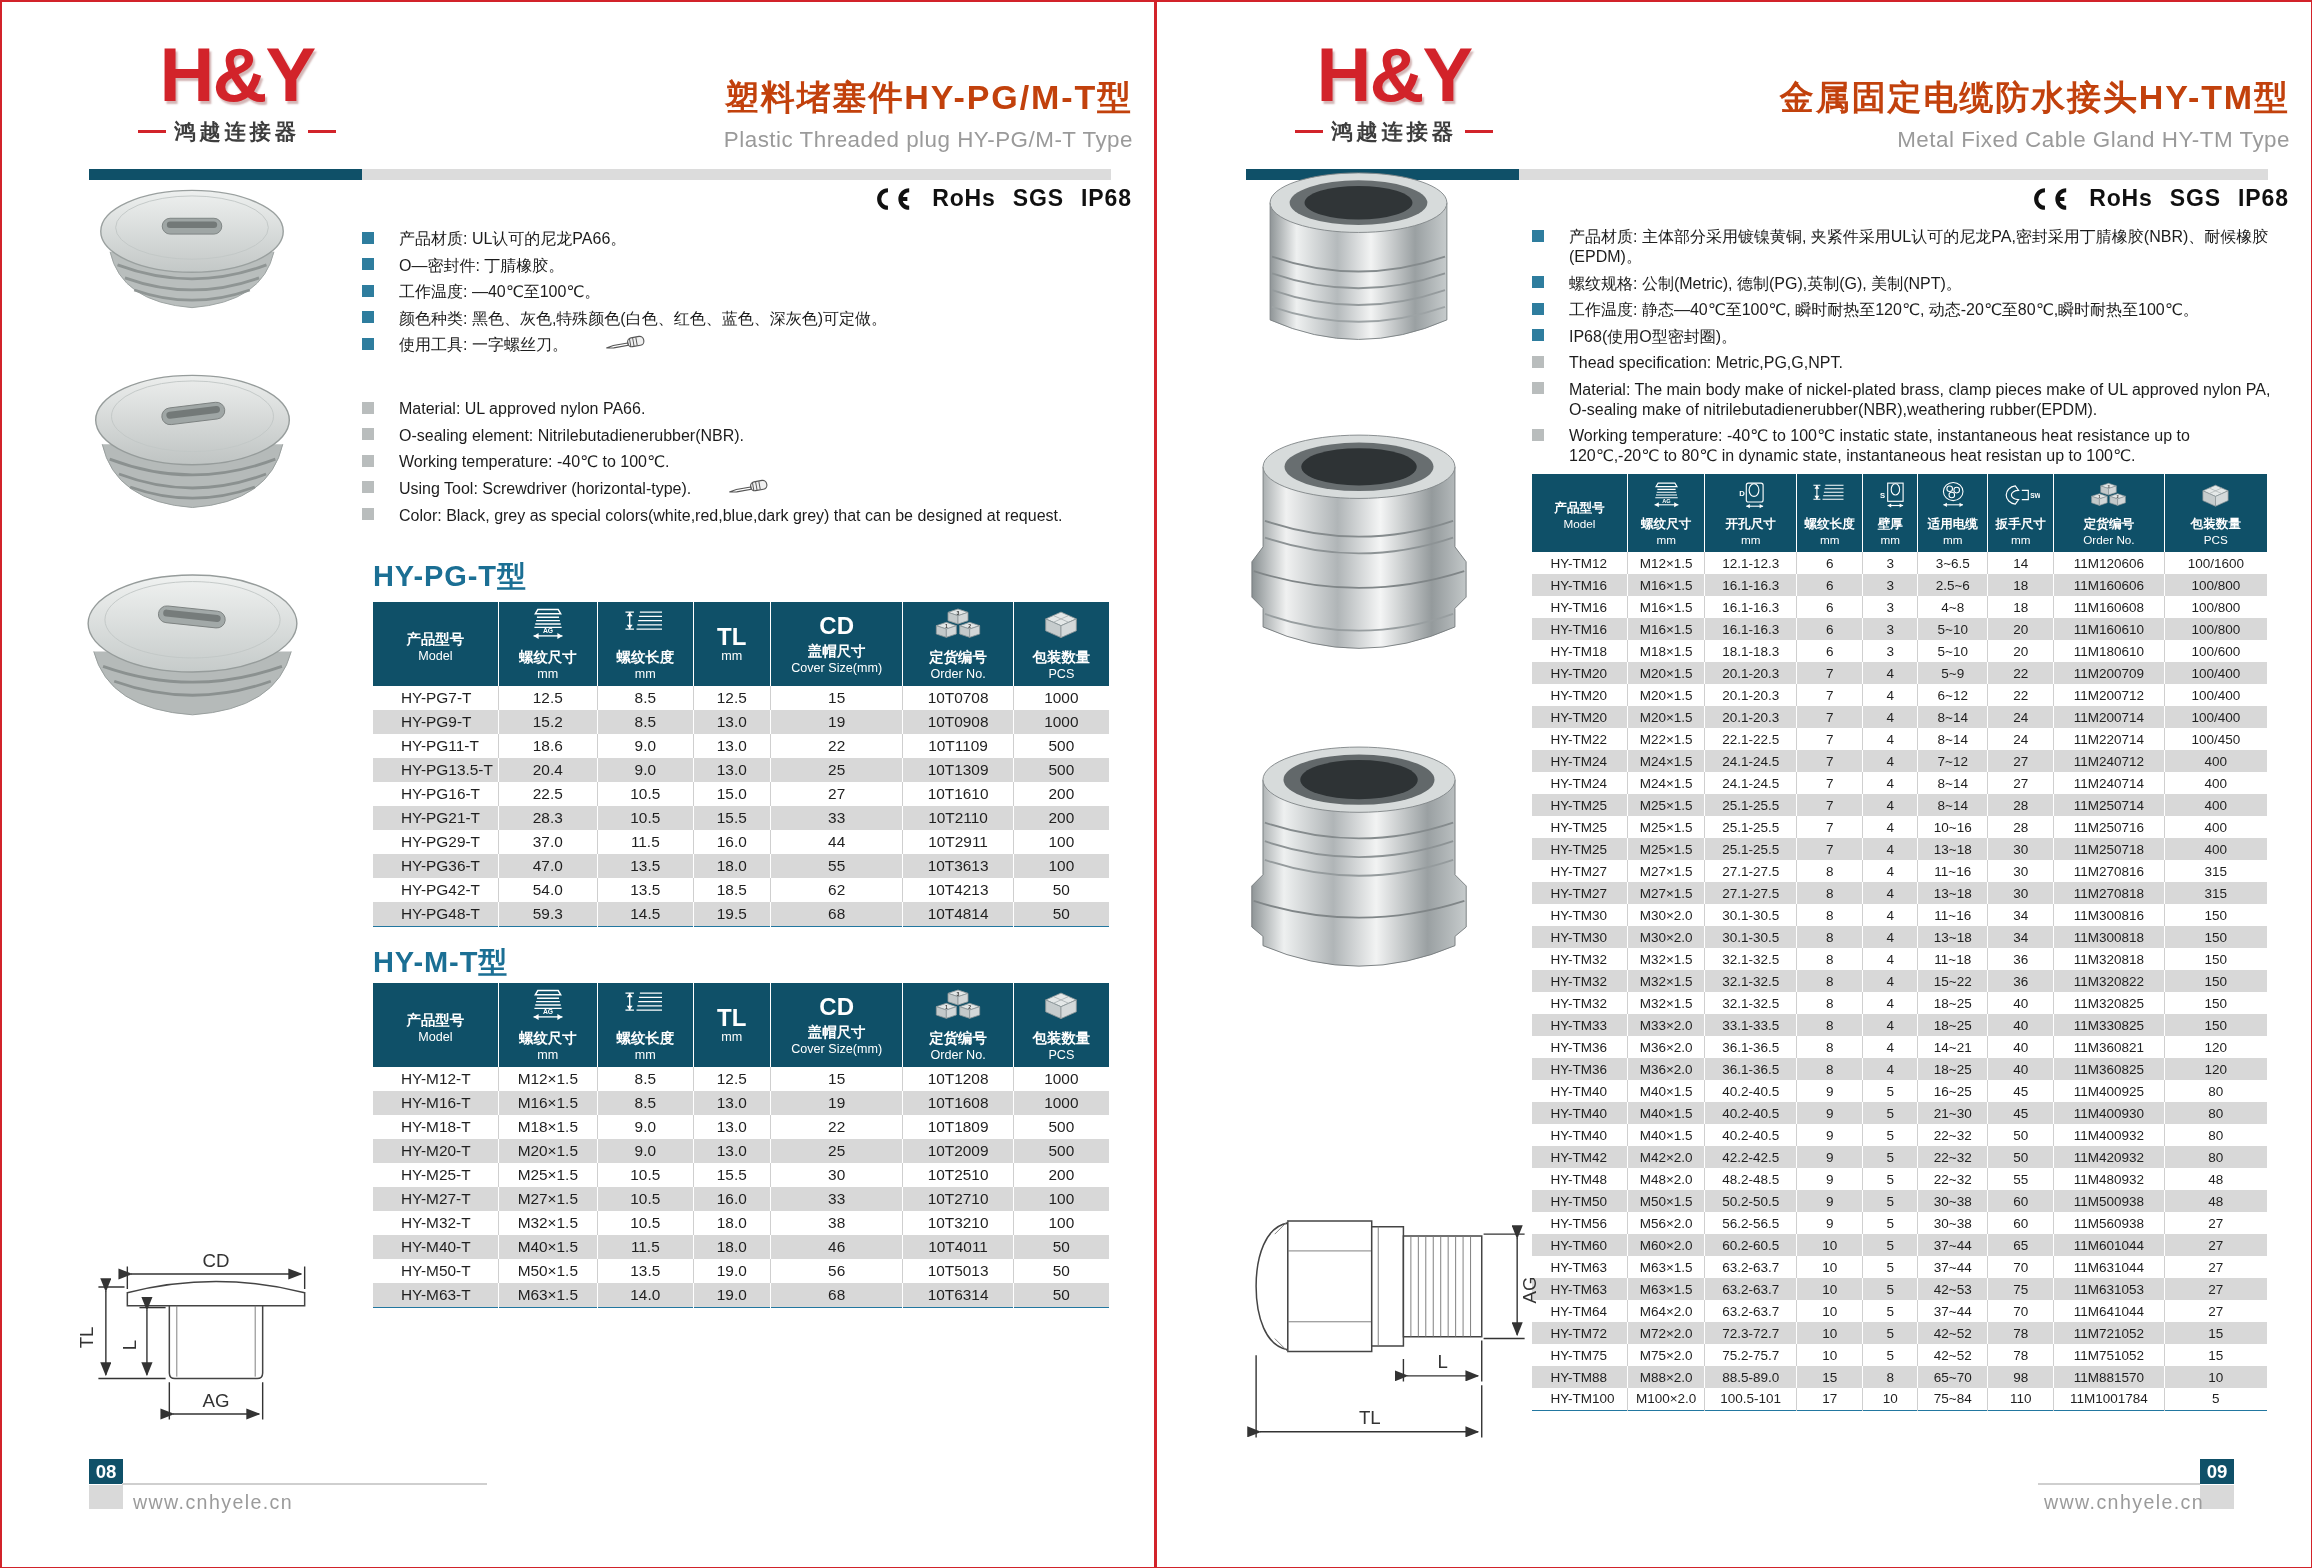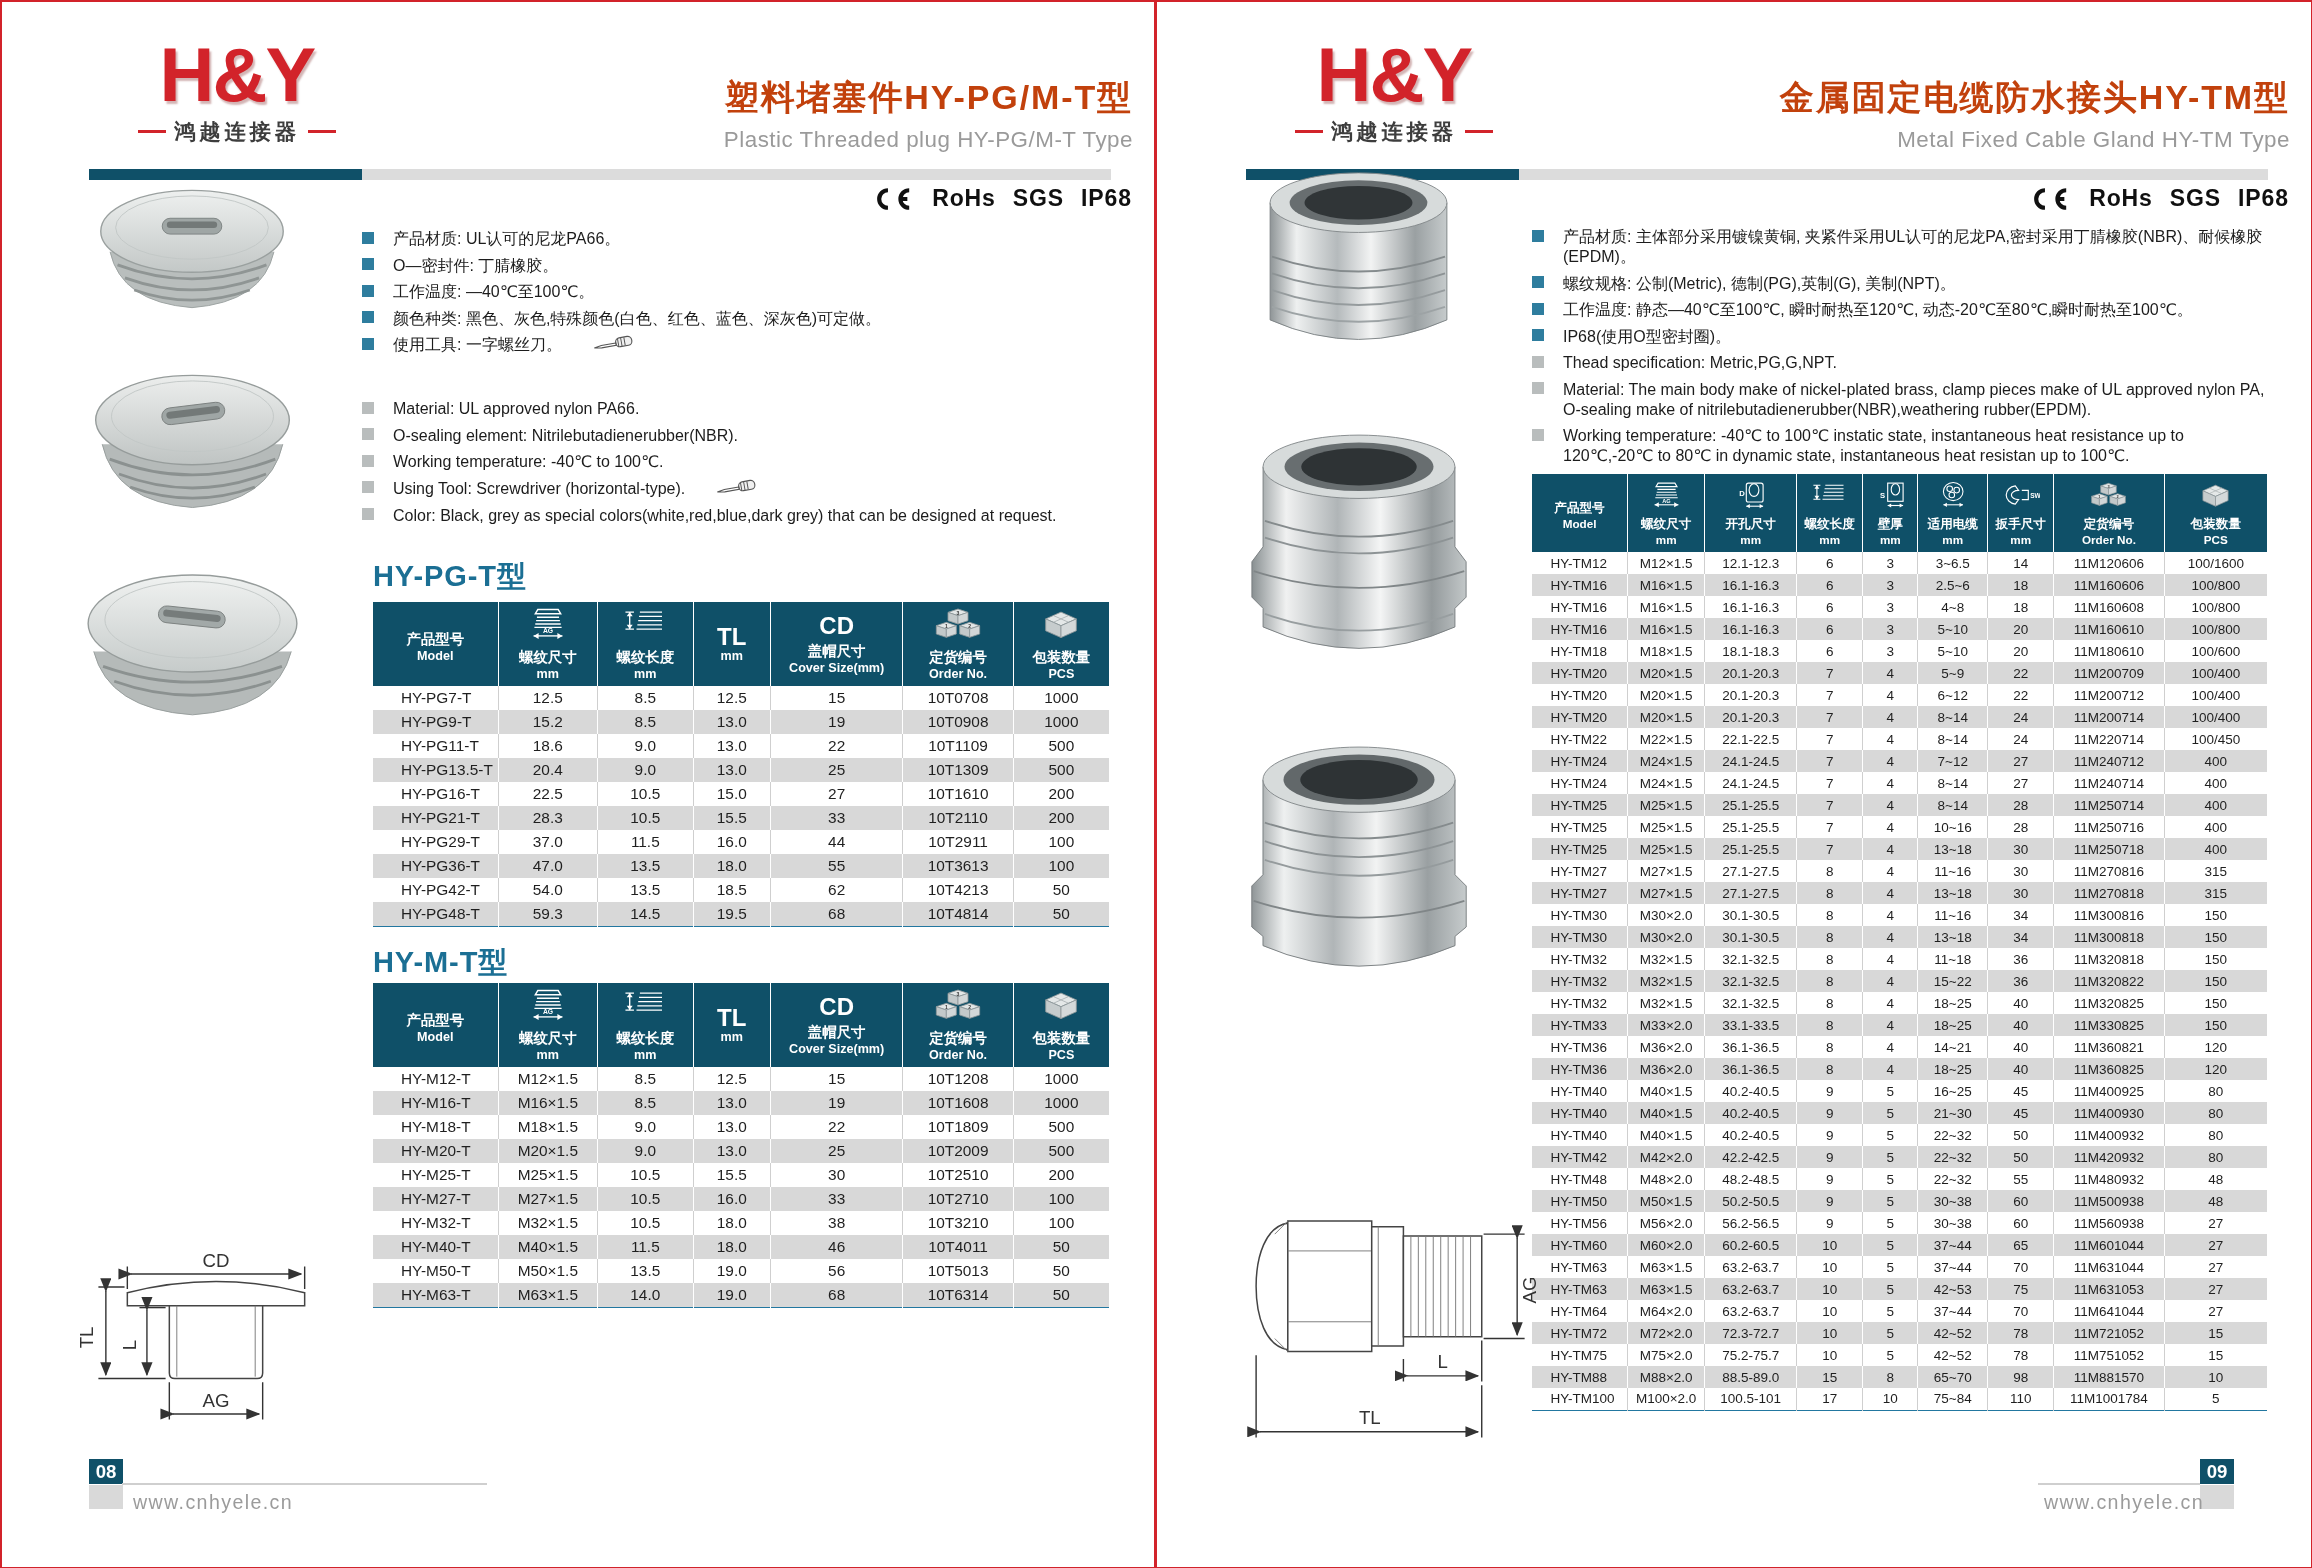--- a/index.html
+++ b/index.html
@@ -26,21 +26,21 @@
   .certs{position:absolute;right:48px;top:185px;display:flex;align-items:center;gap:17px}
   .certs .cert{font-size:23px;font-weight:800;color:#101010;letter-spacing:0.9px}
   .certs .ce svg{display:block}
 
   
   .bullets{display:flex;flex-direction:column;gap:6.5px}
   .abs{position:absolute}
   .pos-lcn{left:362px;top:229px;width:746px}
   .pos-len{left:362px;top:399px;width:750px}
   .pos-rb{left:375px;top:227px;width:746px;display:flex;flex-direction:column;gap:6.5px}
-  .bullet{display:flex;align-items:flex-start;gap:19px;font-size:16px;line-height:1.25;color:#1c1c1c}
+  .bullet{display:flex;align-items:flex-start;gap:25px;font-size:16px;line-height:1.25;color:#1c1c1c}
   .bullet .sq{flex:0 0 12px;width:12px;height:12px;margin-top:2.8px}
   .cn-list .sq{background:#2e7d9e}
   .en-list .sq{background:#b9bdbd}
   .bullet .btx{flex:0 1 auto}
   .tool-ic{margin-left:3.7px;margin-top:-1.9px}
   .tool-ic svg{display:inline-block;vertical-align:middle}
 
   
   .sec{position:absolute;color:#1b6f94;font-size:29px;font-weight:700;letter-spacing:0.9px}
   .h1pos{left:373px;top:557px}
@@ -48,21 +48,21 @@
 
   
   table{border-collapse:collapse;table-layout:fixed;position:absolute;background:#fff;border-bottom:1.9px solid #2277a0}
   th{background:#0f5068;color:#fff;font-weight:700;vertical-align:middle;text-align:center;padding:2.8px 1.9px;border-left:1.9px solid #fff}
   th:first-child{border-left:none}
   td{text-align:center;border-left:0.9px solid #cfcfcf;color:#1f1f1f;overflow:hidden;white-space:nowrap}
   td:first-child{border-left:none}
   tbody tr:nth-child(even) td{background:#d8d8d8;border-left:1.9px solid #fff}
   tbody tr:nth-child(even) td:first-child{border-left:none}
   .col-cn{font-size:14.4px;margin-top:4px;white-space:nowrap}
-  .col-en{font-size:12.6px;font-weight:700;white-space:nowrap}
+  .col-en{font-size:12.6px;font-weight:400;white-space:nowrap}
   .col-big{font-size:24px;font-weight:800;line-height:1}
   .col-icon svg{display:inline-block}
   .t7{width:736px}
   .t7 th{height:84px}
   .t7 td{height:24px;font-size:15.4px}
   .t7 td:first-child{text-align:left;padding-left:28px}
   .t7 .col-icon svg{width:50px;height:34px}
   .t1pos{left:373px;top:602px}
   .t2pos{left:373px;top:983px}
   .t7 th:nth-child(1){width:17%}.t7 th:nth-child(2){width:13.5%}.t7 th:nth-child(3){width:13%}

